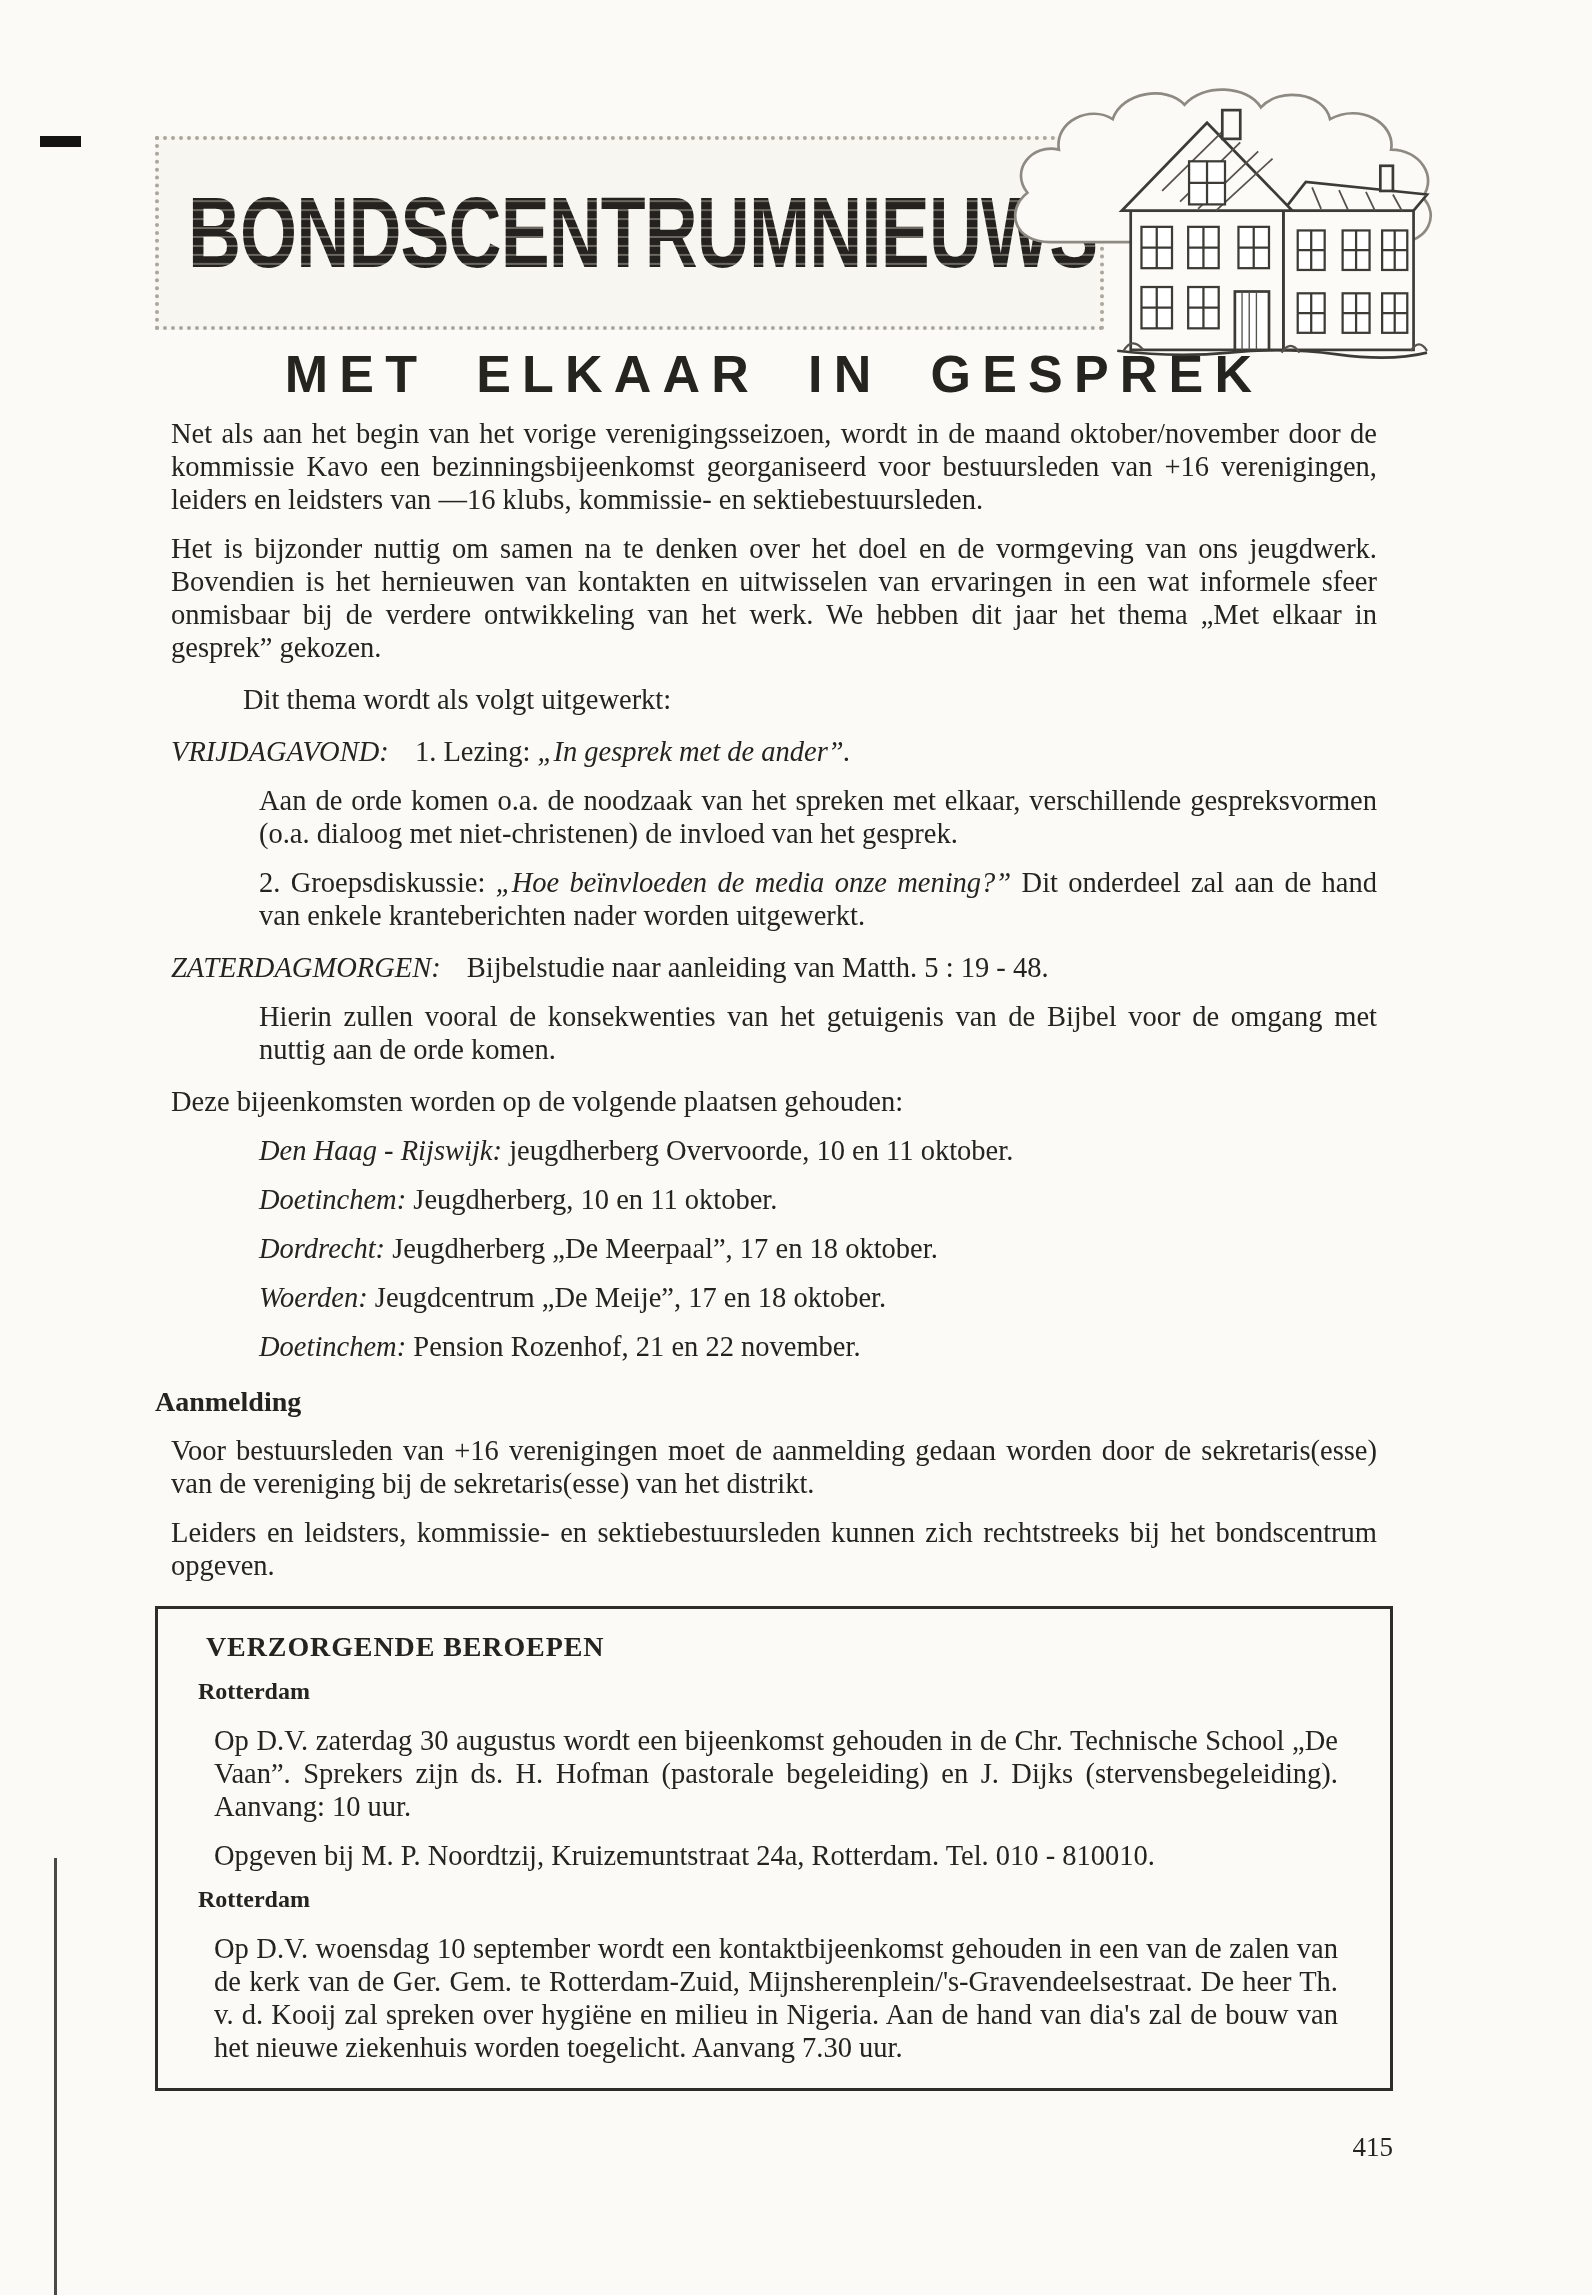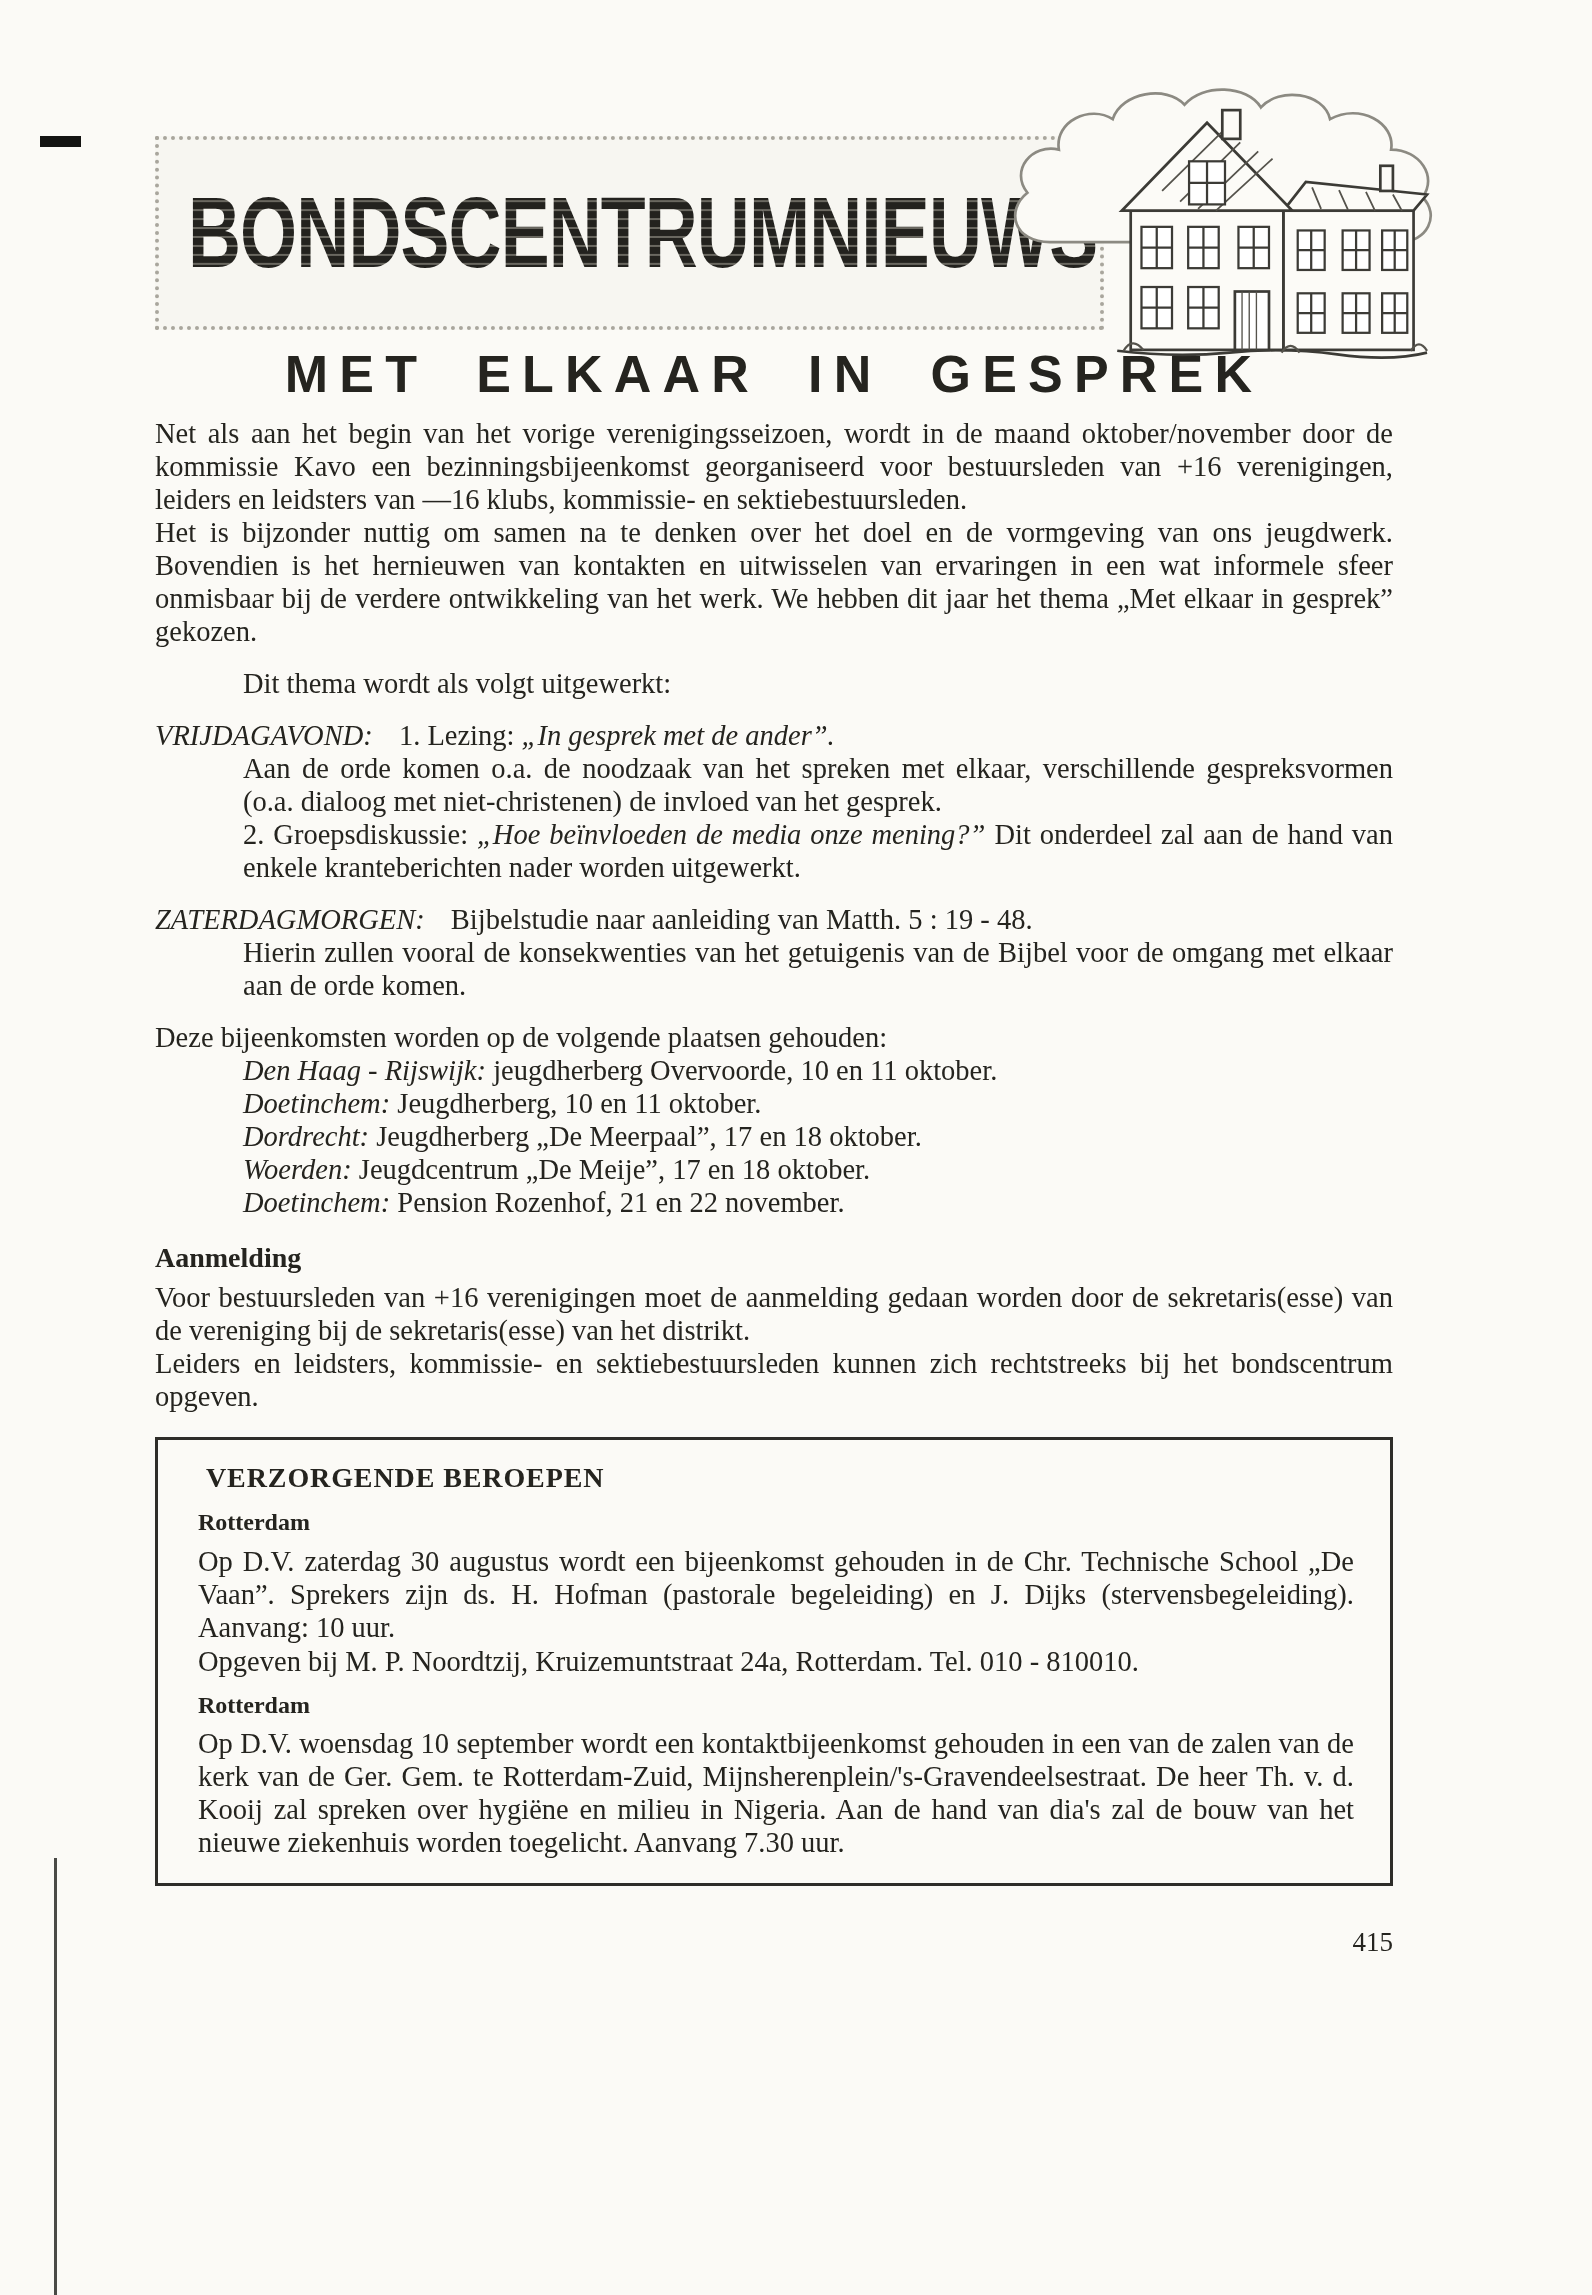--- a/index.html
+++ b/index.html
@@ -25,21 +25,21 @@
   @supports ((-webkit-background-clip:text) or (background-clip:text)) {
     .masthead-title {
       background:repeating-linear-gradient(180deg,#23221e 0 5.2px,#6a6860 5.2px 7px);
       -webkit-background-clip:text; background-clip:text; color:transparent;
     }
   }
   .house { position:absolute; left:841px; top:-60px; width:449px; height:auto; }
 
   
   .content { margin-left:155px; width:1238px; font-size:28.5px; line-height:33px; }
-  p { margin:0; }
+  p { margin:16px; }
   .just { text-align:justify; }
   .it { font-style:italic; }
 
   .kicker { font-size:27px; font-weight:bold; letter-spacing:1.7px; margin:82px 0 0 0; }
   .main-title {
     font-family:"Liberation Sans","DejaVu Sans",sans-serif;
     font-size:52px; font-weight:bold; letter-spacing:11.2px; word-spacing:22.4px;
     text-align:center; margin:19px 0 26px 0;
   }
 
@@ -144,21 +144,21 @@
         <span class="it">„Hoe beïnvloeden de media onze mening?”</span>
         <span>Dit onderdeel zal aan de hand van enkele kranteberichten nader worden uitgewerkt.</span>
       </p>
     </div>
 
     <div class="prog">
       <p class="prog-first">
         <span class="lbl">ZATERDAGMORGEN:</span>
         <span>Bijbelstudie naar aanleiding van Matth. 5 : 19 - 48.</span>
       </p>
-      <p class="just">Hierin zullen vooral de konsekwenties van het getuigenis van de Bijbel voor de omgang met elkaar aan de orde komen.</p>
+      <p class="just">Hierin zullen vooral de konsekwenties van het getuigenis van de Bijbel voor de omgang met nuttig aan de orde komen.</p>
     </div>
 
     <p class="just">Deze bijeenkomsten worden op de volgende plaatsen gehouden:</p>
     <div class="loc-list">
       <p class="loc-row">
         <span class="it">Den Haag - Rijswijk:</span>
         <span>jeugdherberg Overvoorde, 10 en 11 oktober.</span>
       </p>
       <p class="loc-row">
         <span class="it">Doetinchem:</span>

